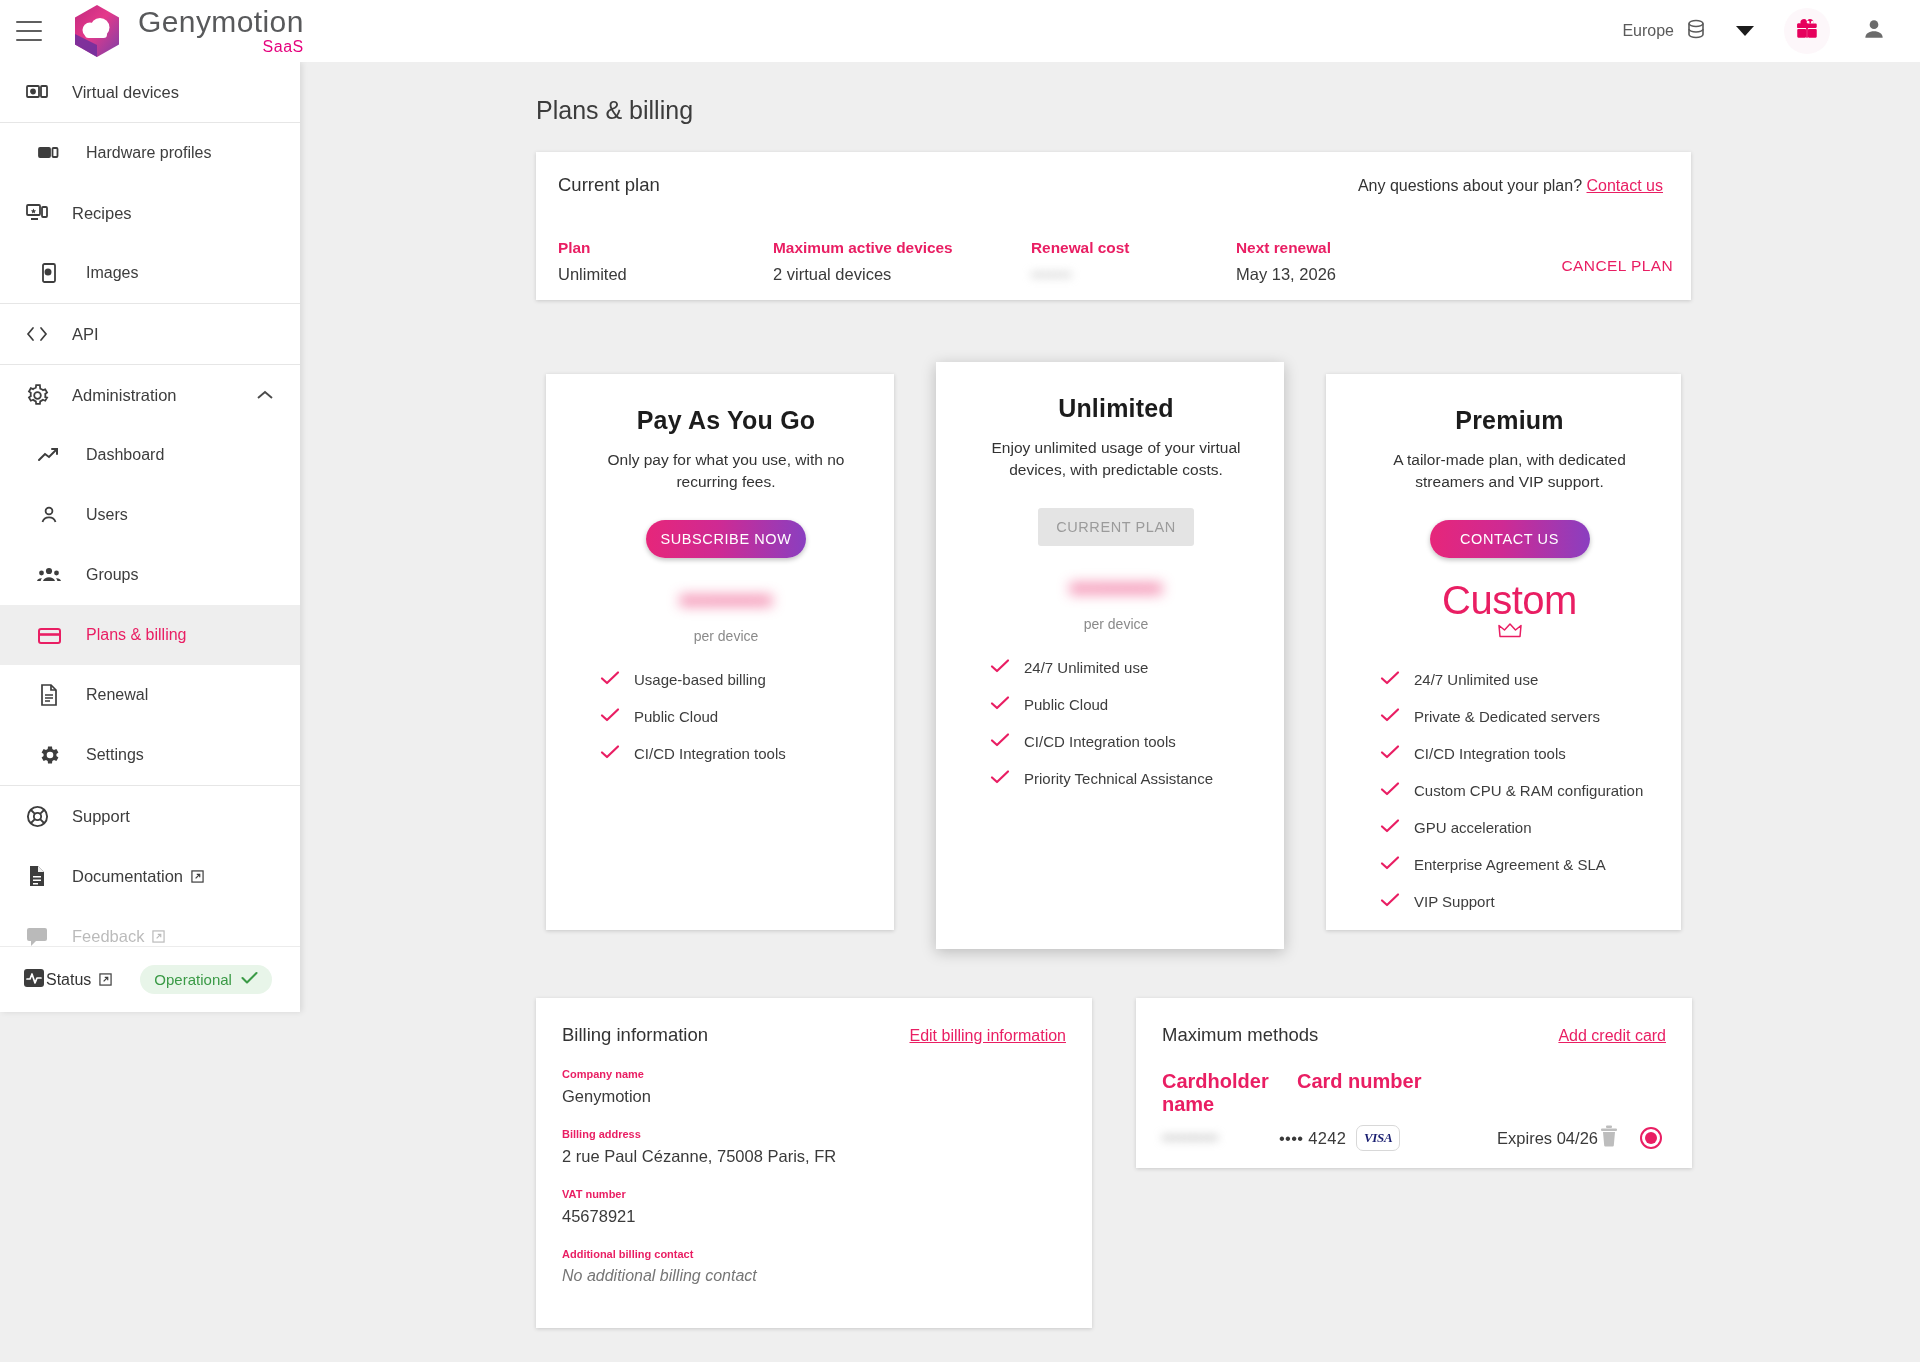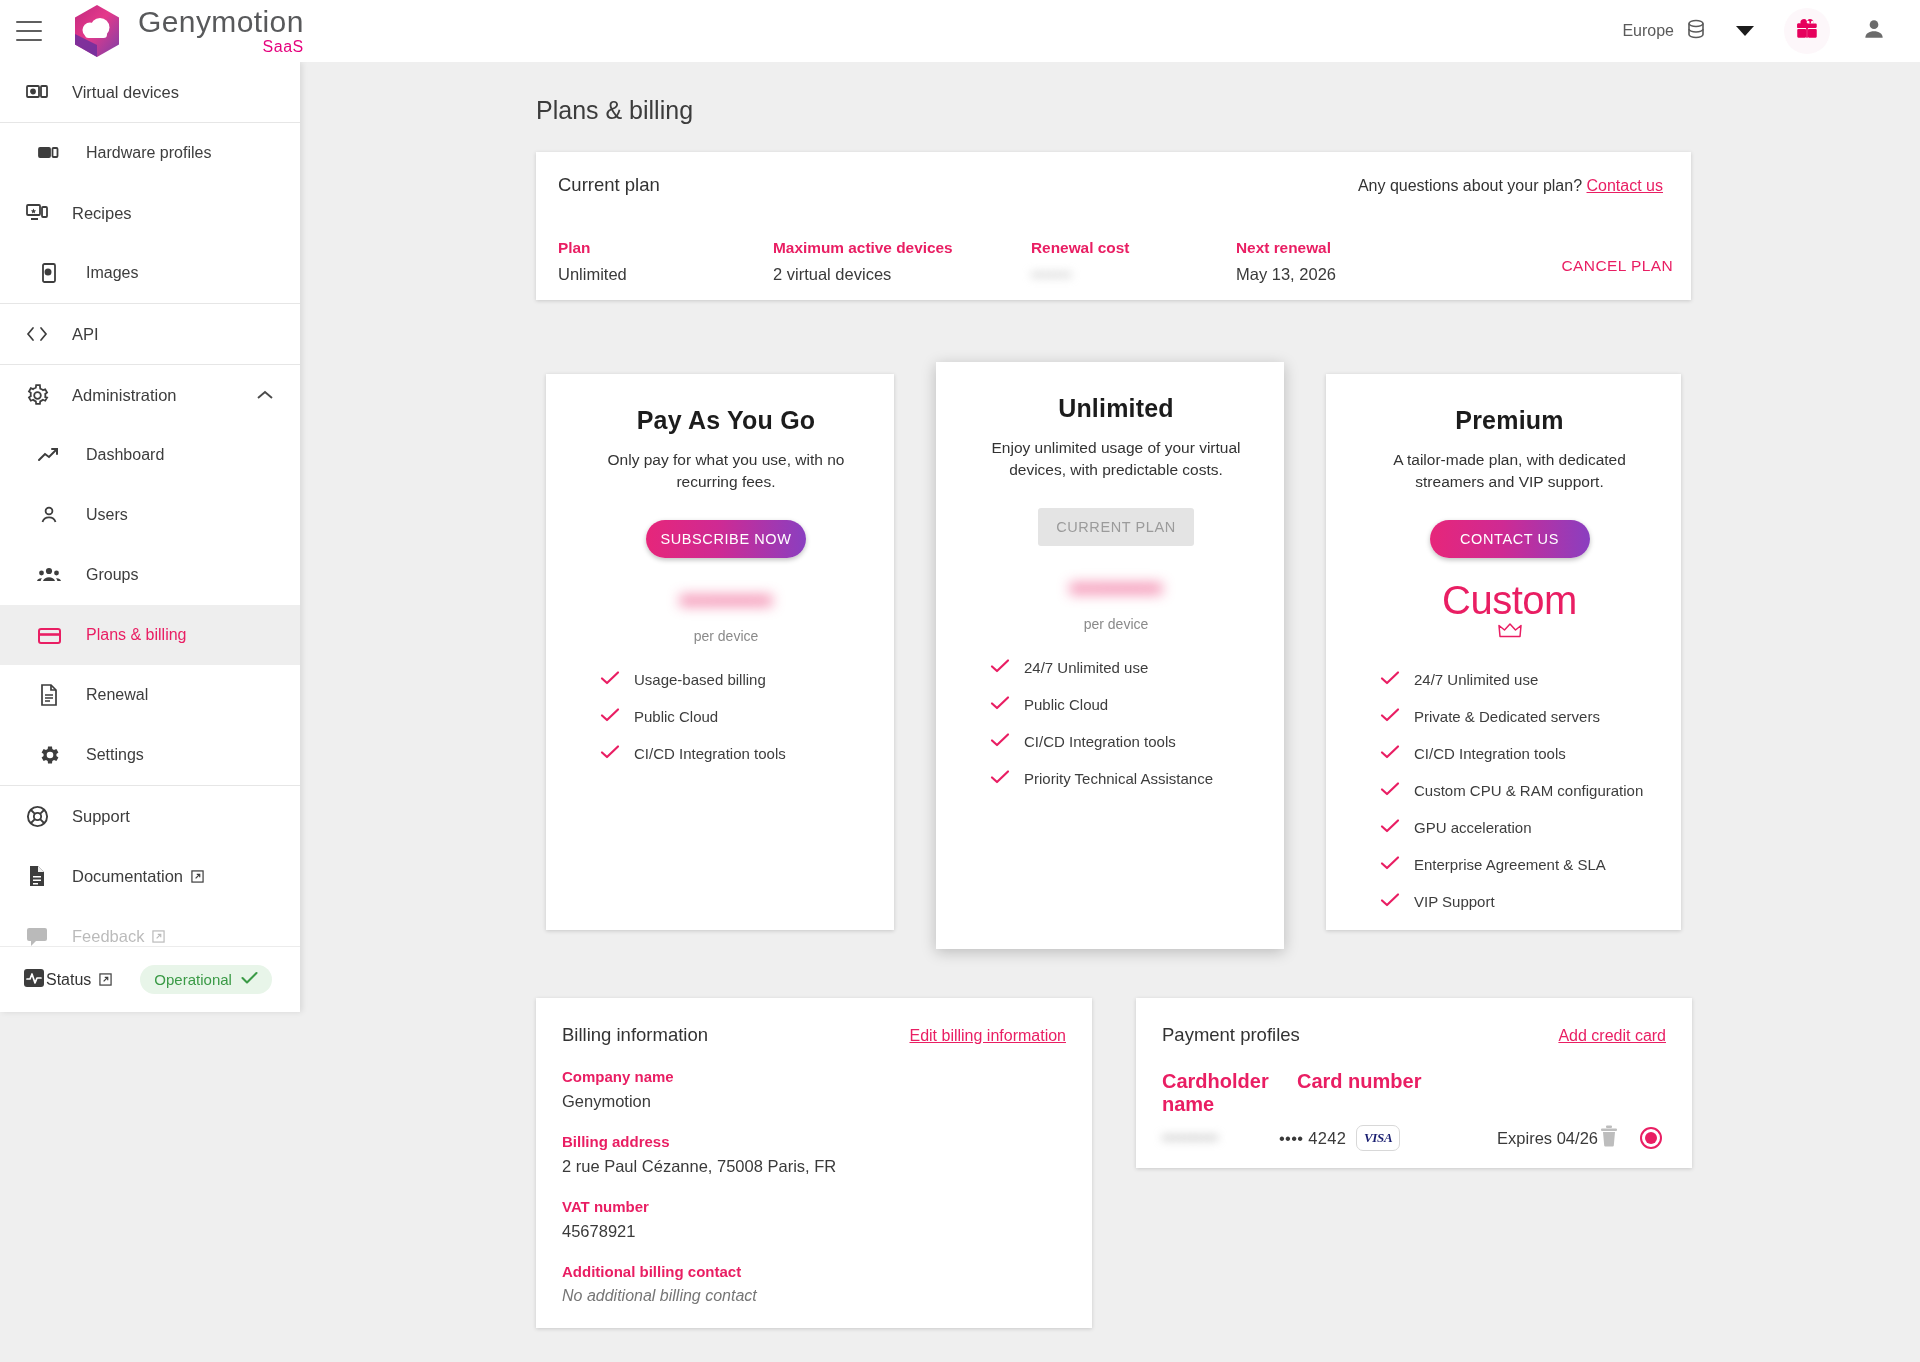--- a/index.html
+++ b/index.html
@@ -131,21 +131,21 @@
   .feat .chk { width: 22px; flex: 0 0 22px; margin-right: 12px; }
 
   
   .bottom { margin-left: 236px; margin-top: 36px; position: relative; height: 330px; }
   .billing-card { position: absolute; left: 0; top: 0; width: 556px; height: 330px; padding: 26px 26px 0 26px; }
   .pay-card { position: absolute; left: 600px; top: 0; width: 556px; height: 170px; padding: 26px 26px 0 26px; }
   .bc-head { display: flex; align-items: baseline; }
   .bc-title { font-size: 18.5px; color: #333; }
   .bc-link { margin-left: auto; color: #e91e63; font-size: 16px; text-decoration: underline; cursor: pointer; }
   .bi-field { margin-top: 22px; }
-  .bi-lab { color: #e91e63; font-size: 15px; font-weight: bold; }
+  .bi-lab { color: #e91e63; font-size: 11px; font-weight: bold; }
   .bi-val { color: #3a3a3a; font-size: 16.5px; margin-top: 7px; }
   .bi-val.muted { color: #767676; font-style: italic; font-size: 16px; }
 
   .pm-cols { display: flex; margin-top: 24px; align-items: flex-start; }
   .pm-h { color: #e91e63; font-size: 20px; font-weight: bold; }
   .pm-c1 { width: 135px; }
   .pm-c2 { width: 210px; }
   .pm-row2 { display: flex; align-items: center; margin-top: 8px; }
   .pm-name { filter: blur(5px); color: #9a9a9a; font-size: 16px; }
   .card-num { font-size: 16.5px; color: #3a3a3a; letter-spacing: .3px; }
@@ -625,21 +625,21 @@
           <div class="bi-val">45678921</div>
         </div>
         <div class="bi-field">
           <div class="bi-lab">Additional billing contact</div>
           <div class="bi-val muted">No additional billing contact</div>
         </div>
       </div>
 
       <div class="card pay-card">
         <div class="bc-head">
-          <span class="bc-title">Payment profiles</span>
+          <span class="bc-title">Maximum methods</span>
           <span class="bc-link">Add credit card</span>
         </div>
         <div class="pm-cols">
           <div class="pm-c1">
             <div class="pm-h">Cardholder name</div>
           </div>
           <div class="pm-c2">
             <div class="pm-h">Card number</div>
           </div>
         </div>

